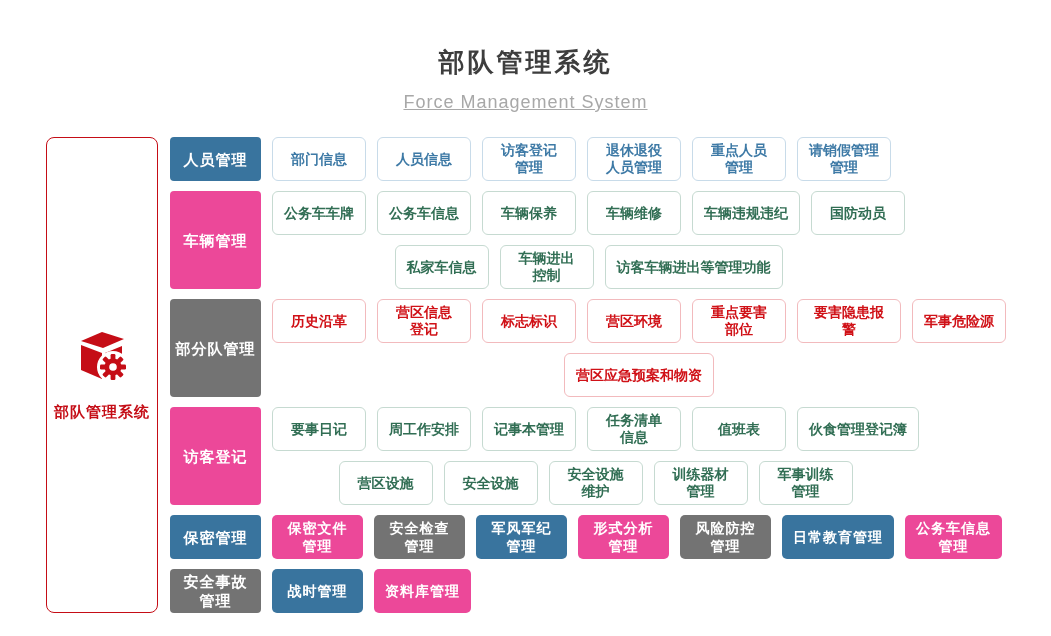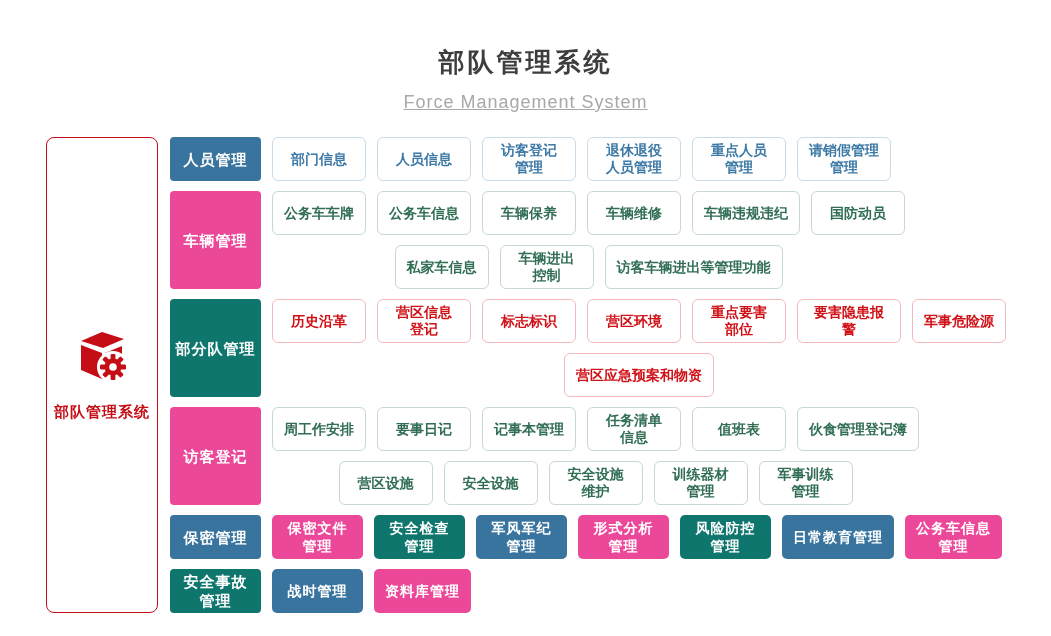--- a/index.html
+++ b/index.html
@@ -27,21 +27,21 @@
   .line{display:flex;gap:11px;justify-content:center;}
   .item{
     height:44px;min-width:94px;padding:0 11px;box-sizing:border-box;
     border-radius:6px;background:#ffffff;border:1px solid;
     display:flex;align-items:center;justify-content:center;text-align:center;
     font-size:14px;font-weight:700;white-space:pre-line;line-height:17px;
   }
   .item.solid{border:none;border-radius:5px;color:#ffffff;min-width:91px;line-height:18px;letter-spacing:1px;}
   .bg-blue{background:#39749e;}
   .bg-green{background:#ec4899;}
-  .bg-red{background:#0f766e;}
+  .bg-red{background:#737373;}
   .ol-blue{color:#3e7aa6;border-color:#c8dbe9;}
   .ol-green{color:#316e54;border-color:#c6dad1;}
   .ol-red{color:#d01117;border-color:#f2babd;}
 </style>
 </head>
 <body>
 
 <div class="header">
   <div class="title">部队管理系统</div>
   <div class="subtitle">Force Management System</div>
@@ -128,22 +128,22 @@
           </div>
           <div class="line">
             <div class="item ol-red">营区应急预案和物资</div>
           </div>
         </div>
       </div>
       <div class="row">
         <div class="category bg-green">访客登记</div>
         <div class="lines">
           <div class="line">
+            <div class="item ol-green">要事日记</div>
             <div class="item ol-green">周工作安排</div>
-            <div class="item ol-green">要事日记</div>
             <div class="item ol-green">记事本管理</div>
             <div class="item ol-green">任务清单
 信息</div>
             <div class="item ol-green">值班表</div>
             <div class="item ol-green">伙食管理登记簿</div>
           </div>
           <div class="line">
             <div class="item ol-green">营区设施</div>
             <div class="item ol-green">安全设施</div>
             <div class="item ol-green">安全设施

